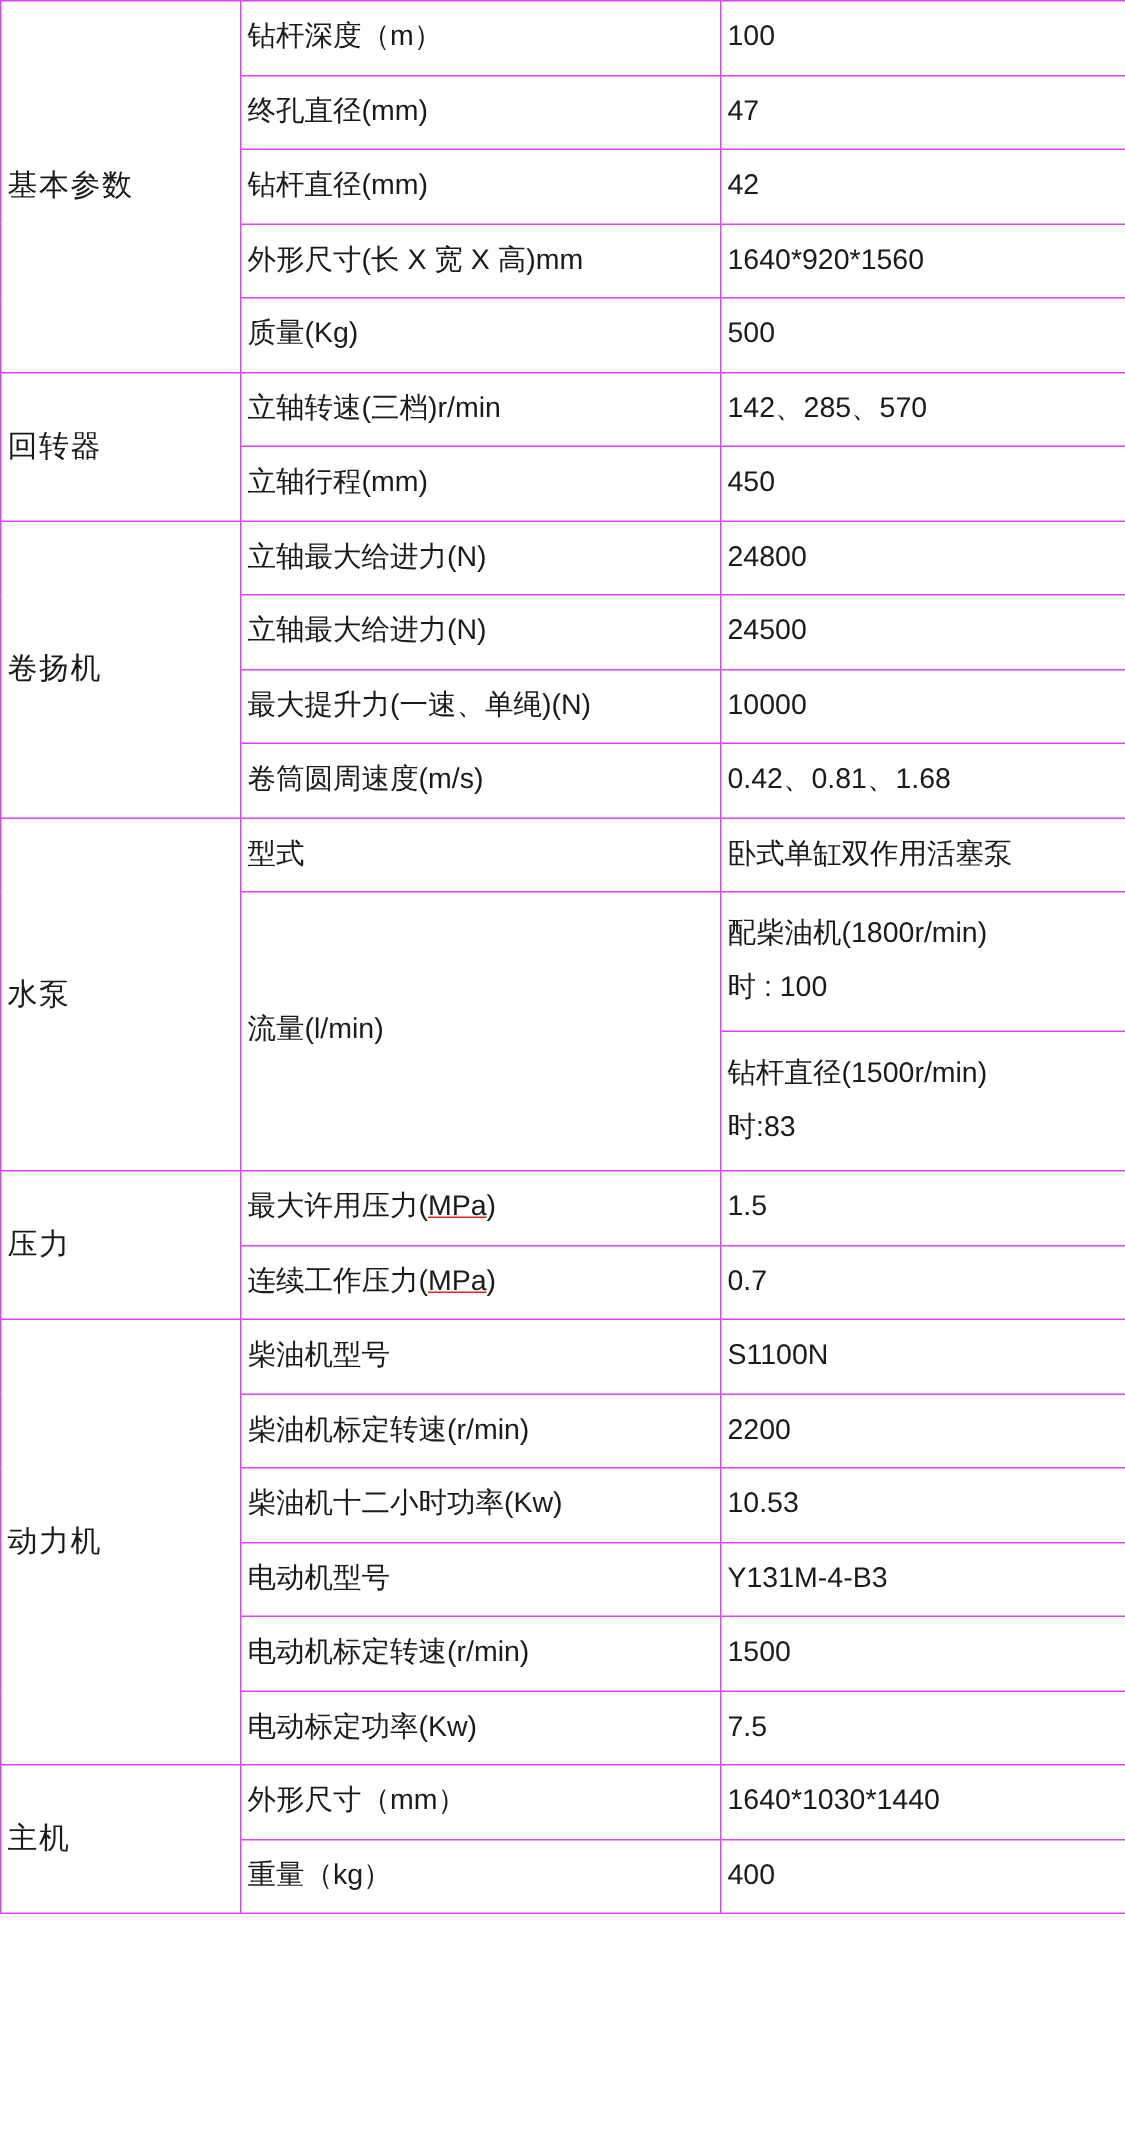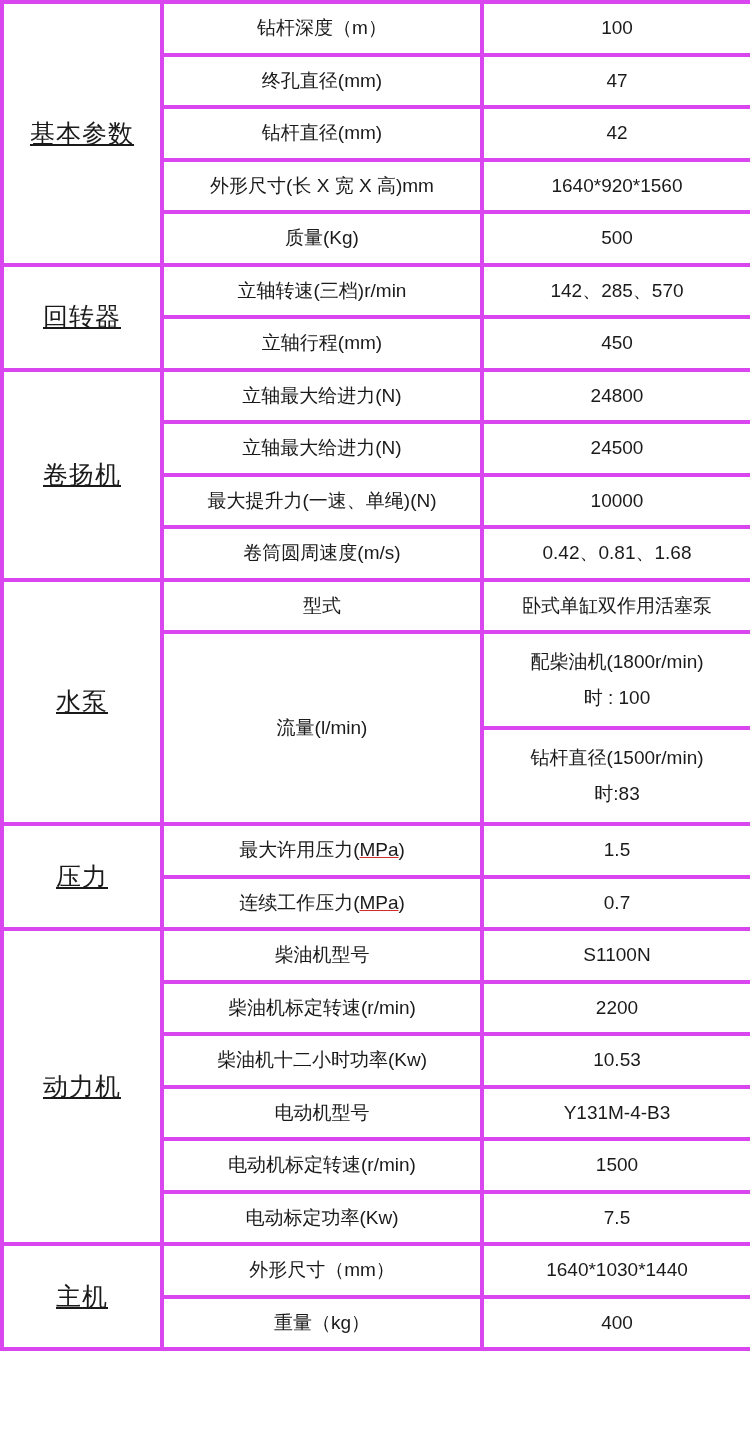--- a/index.html
+++ b/index.html
@@ -11,36 +11,35 @@
     width: 750px;
     font-family: "Liberation Sans", "DejaVu Sans", sans-serif;
     color: #1a1a1a;
   }
   .spec-table {
     width: 750px;
     border-collapse: collapse;
     table-layout: fixed;
   }
   .spec-table td {
-    border: 4px solid #d946ef;
-    text-align: center;
+    border: 1px solid #d946ef;
+    text-align: left;
     vertical-align: middle;
     font-size: 19px;
     line-height: 1.5;
     padding: 10px 4px;
     word-break: break-word;
   }
   .col-group { width: 160px; }
   .col-item  { width: 320px; }
   .col-value { width: 270px; }
 
   td.group {
-    font-size: 25px;
+    font-size: 20px;
     letter-spacing: 1px;
-    text-decoration: underline;
   }
   td.item {
     font-size: 19px;
   }
   td.value {
     font-size: 19px;
     font-family: Liberation Sans, sans-serif;
   }
   td.value.cjk {
     font-family: "Liberation Sans", "DejaVu Sans", sans-serif;

